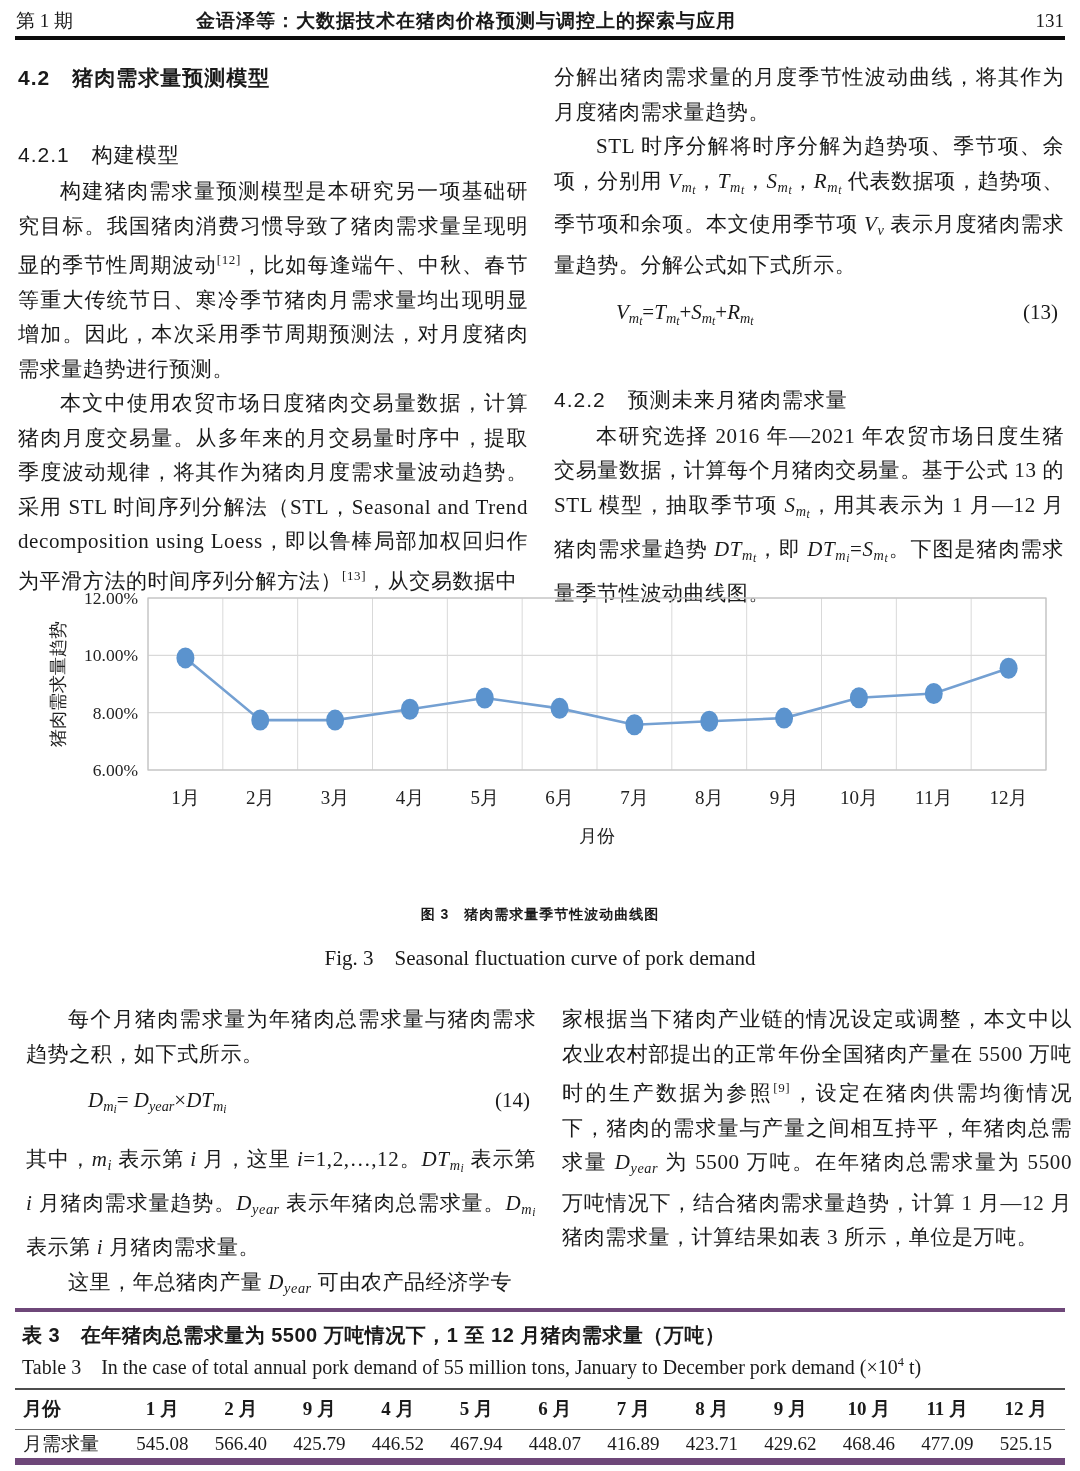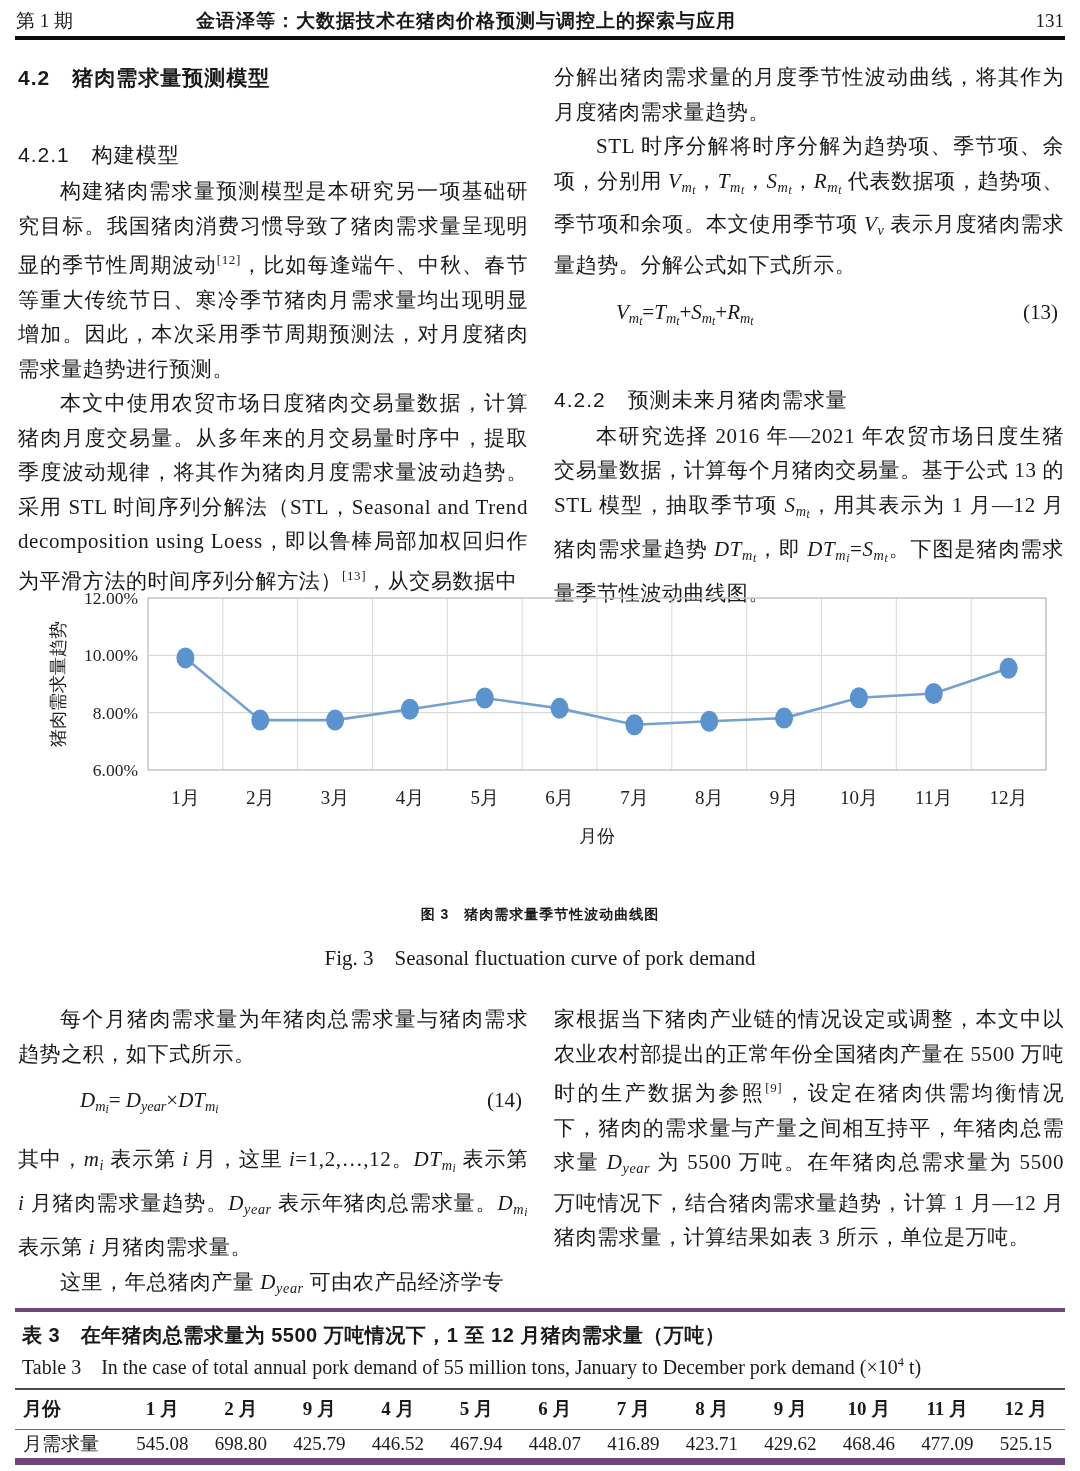--- a/index.html
+++ b/index.html
@@ -11,21 +11,21 @@
   
   .page-header { top:8px; left:16px; width:1048px; display:flex; align-items:baseline; }
   .ph-issue { width:180px; font-size:19px; }
   .ph-title { flex:1; text-align:left; font-family:"Liberation Sans","DejaVu Sans",sans-serif; font-weight:700; font-size:19px; letter-spacing:1px; }
   .ph-page { width:180px; text-align:right; font-size:19px; }
   .head-rule { top:36px; left:15px; width:1050px; height:4px; background:#0d0d0d; }
 
   
   .cols { left:18px; width:1046px; display:flex; gap:26px; }
   .cols-top { top:60px; }
-  .cols-bottom { top:1002px; }
+  .cols-bottom { top:1002px;margin-left:8px; }
   .col { width:510px; }
 
   .h-sec { font-family:"Liberation Sans","DejaVu Sans",sans-serif; font-weight:700; font-size:21px; line-height:36px; letter-spacing:1px; }
   .h-sub { font-family:"Liberation Sans","DejaVu Sans",sans-serif; font-weight:400; font-size:21px; line-height:38px; letter-spacing:1px;margin-top:40px; }
   p.body { font-size:21px; line-height:34.5px; text-align:justify; text-justify:inter-ideograph; letter-spacing:0.6px; }
   p.indent { text-indent:2em; }
 
   .formula { display:flex; align-items:baseline; font-size:21px; line-height:40px; margin:9px 0 13px 0; }
   .formula .expr { margin-left:62px; flex:1; }
   .formula .eqno { text-align:right; padding-right:6px; }
@@ -174,21 +174,21 @@
         <th>9 月</th>
         <th>10 月</th>
         <th>11 月</th>
         <th>12 月</th>
       </tr>
     </thead>
   <tbody>
       <tr id="tbl-data-row">
         <td>月需求量</td>
         <td>545.08</td>
-        <td>698.80</td>
+        <td>566.40</td>
         <td>425.79</td>
         <td>446.52</td>
         <td>467.94</td>
         <td>448.07</td>
         <td>416.89</td>
         <td>423.71</td>
         <td>429.62</td>
         <td>468.46</td>
         <td>477.09</td>
         <td>525.15</td>

